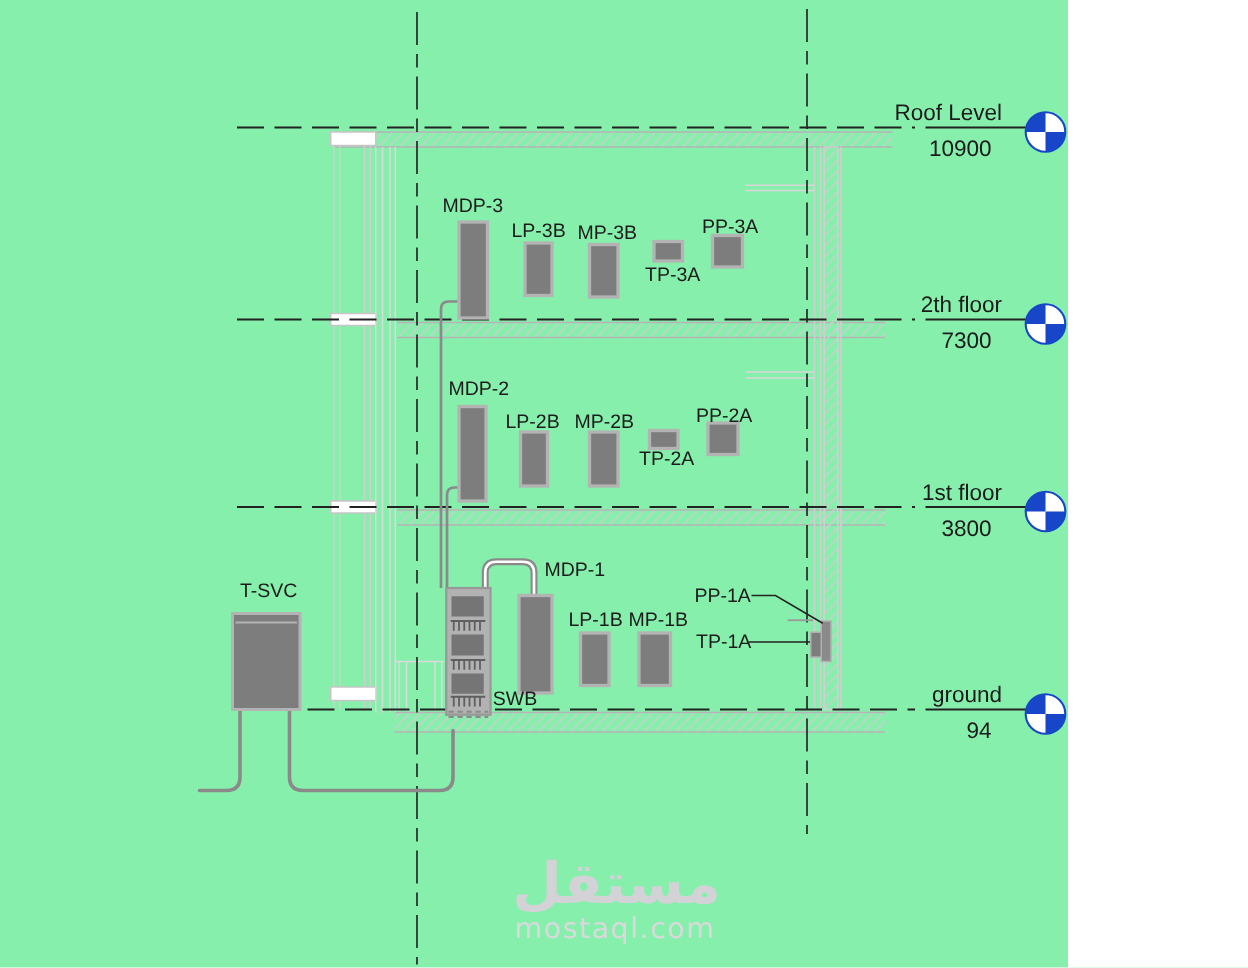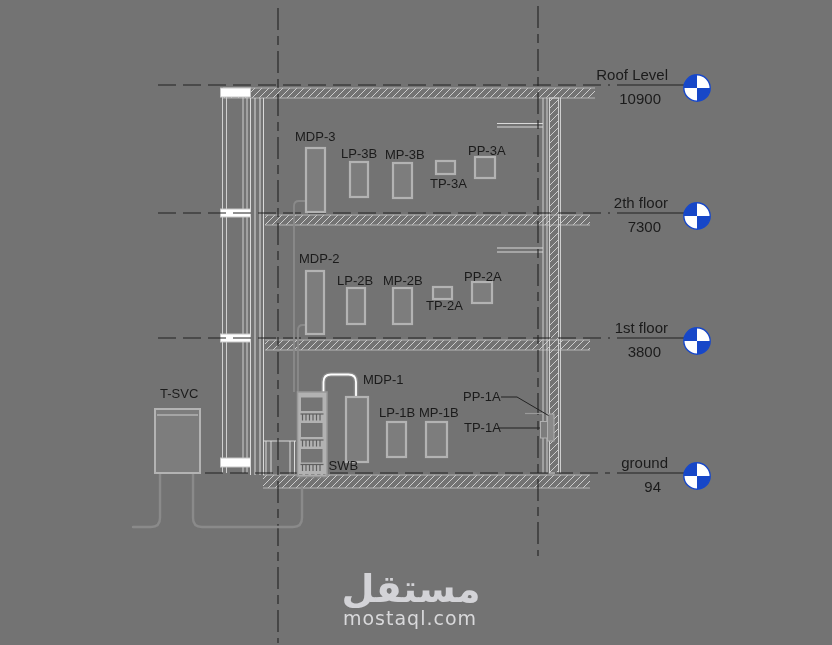--- a/index.html
+++ b/index.html
@@ -1,16 +1,16 @@
 <!DOCTYPE html>
 <html><head>
 <meta charset="utf-8">
 <style>
   html,body{margin:0;padding:0;background:#ffffff;}
-  .canvas{position:relative;width:832px;height:645px;background:#737373;overflow:hidden;
+  .canvas{position:relative;width:712px;height:645px;background:#86efac;overflow:hidden;
           font-family:"Liberation Sans",sans-serif;}
   svg{position:absolute;top:0;left:0;}
   svg text{font-family:"Liberation Sans",sans-serif;fill:#1b1b1b;}
   .lvl-name,.lvl-val{font-size:15px;}
   .plbl{font-size:13px;}
   .wm-ar{font-family:"DejaVu Sans",sans-serif;font-weight:bold;font-size:38px;fill:#d3d3d7;}
   .wm-en{font-family:"DejaVu Sans",sans-serif;font-size:19px;fill:#d9d9db;letter-spacing:1px;}
 </style>
 </head>
 <body>

